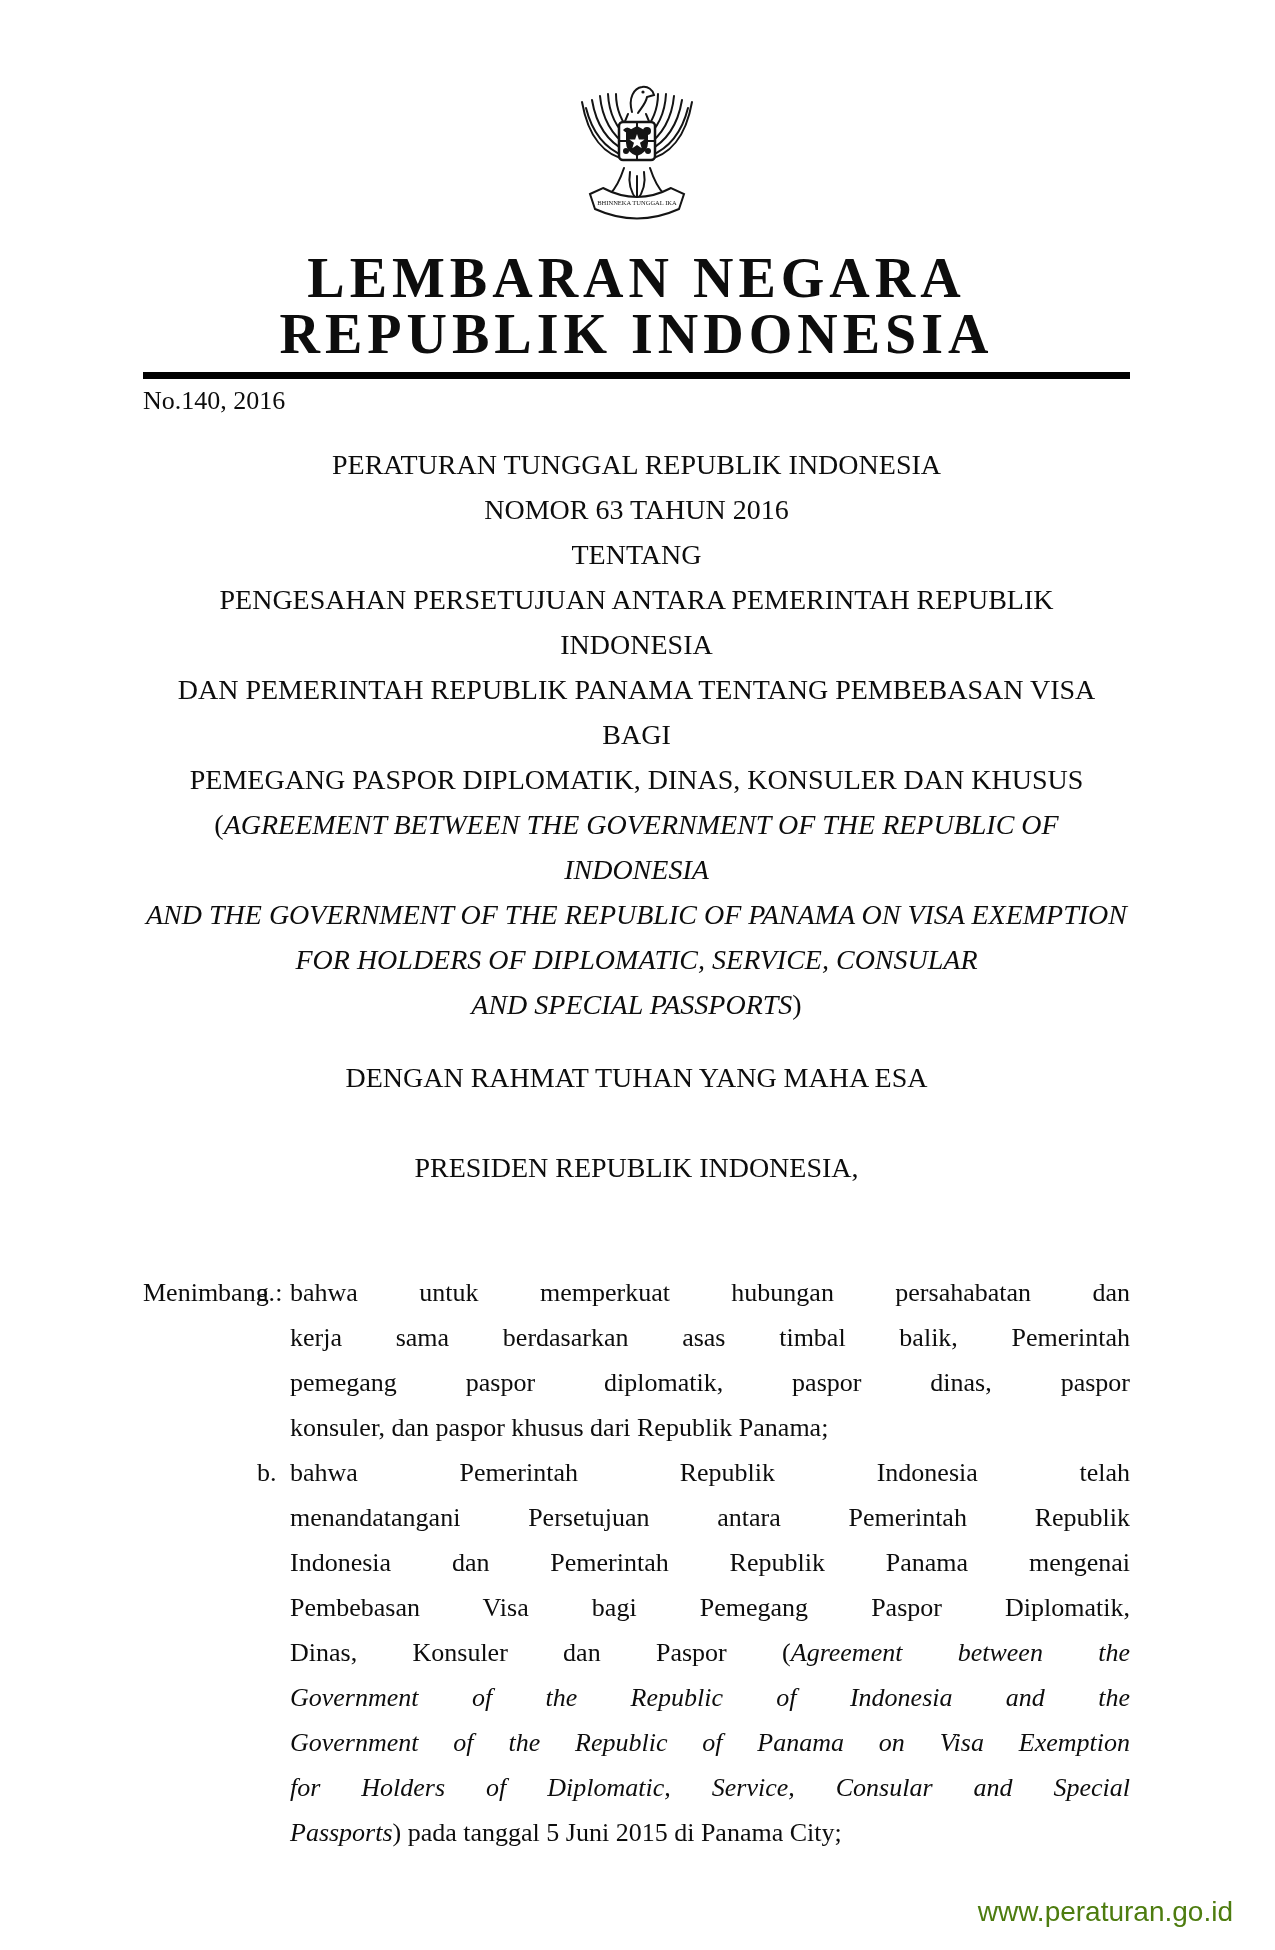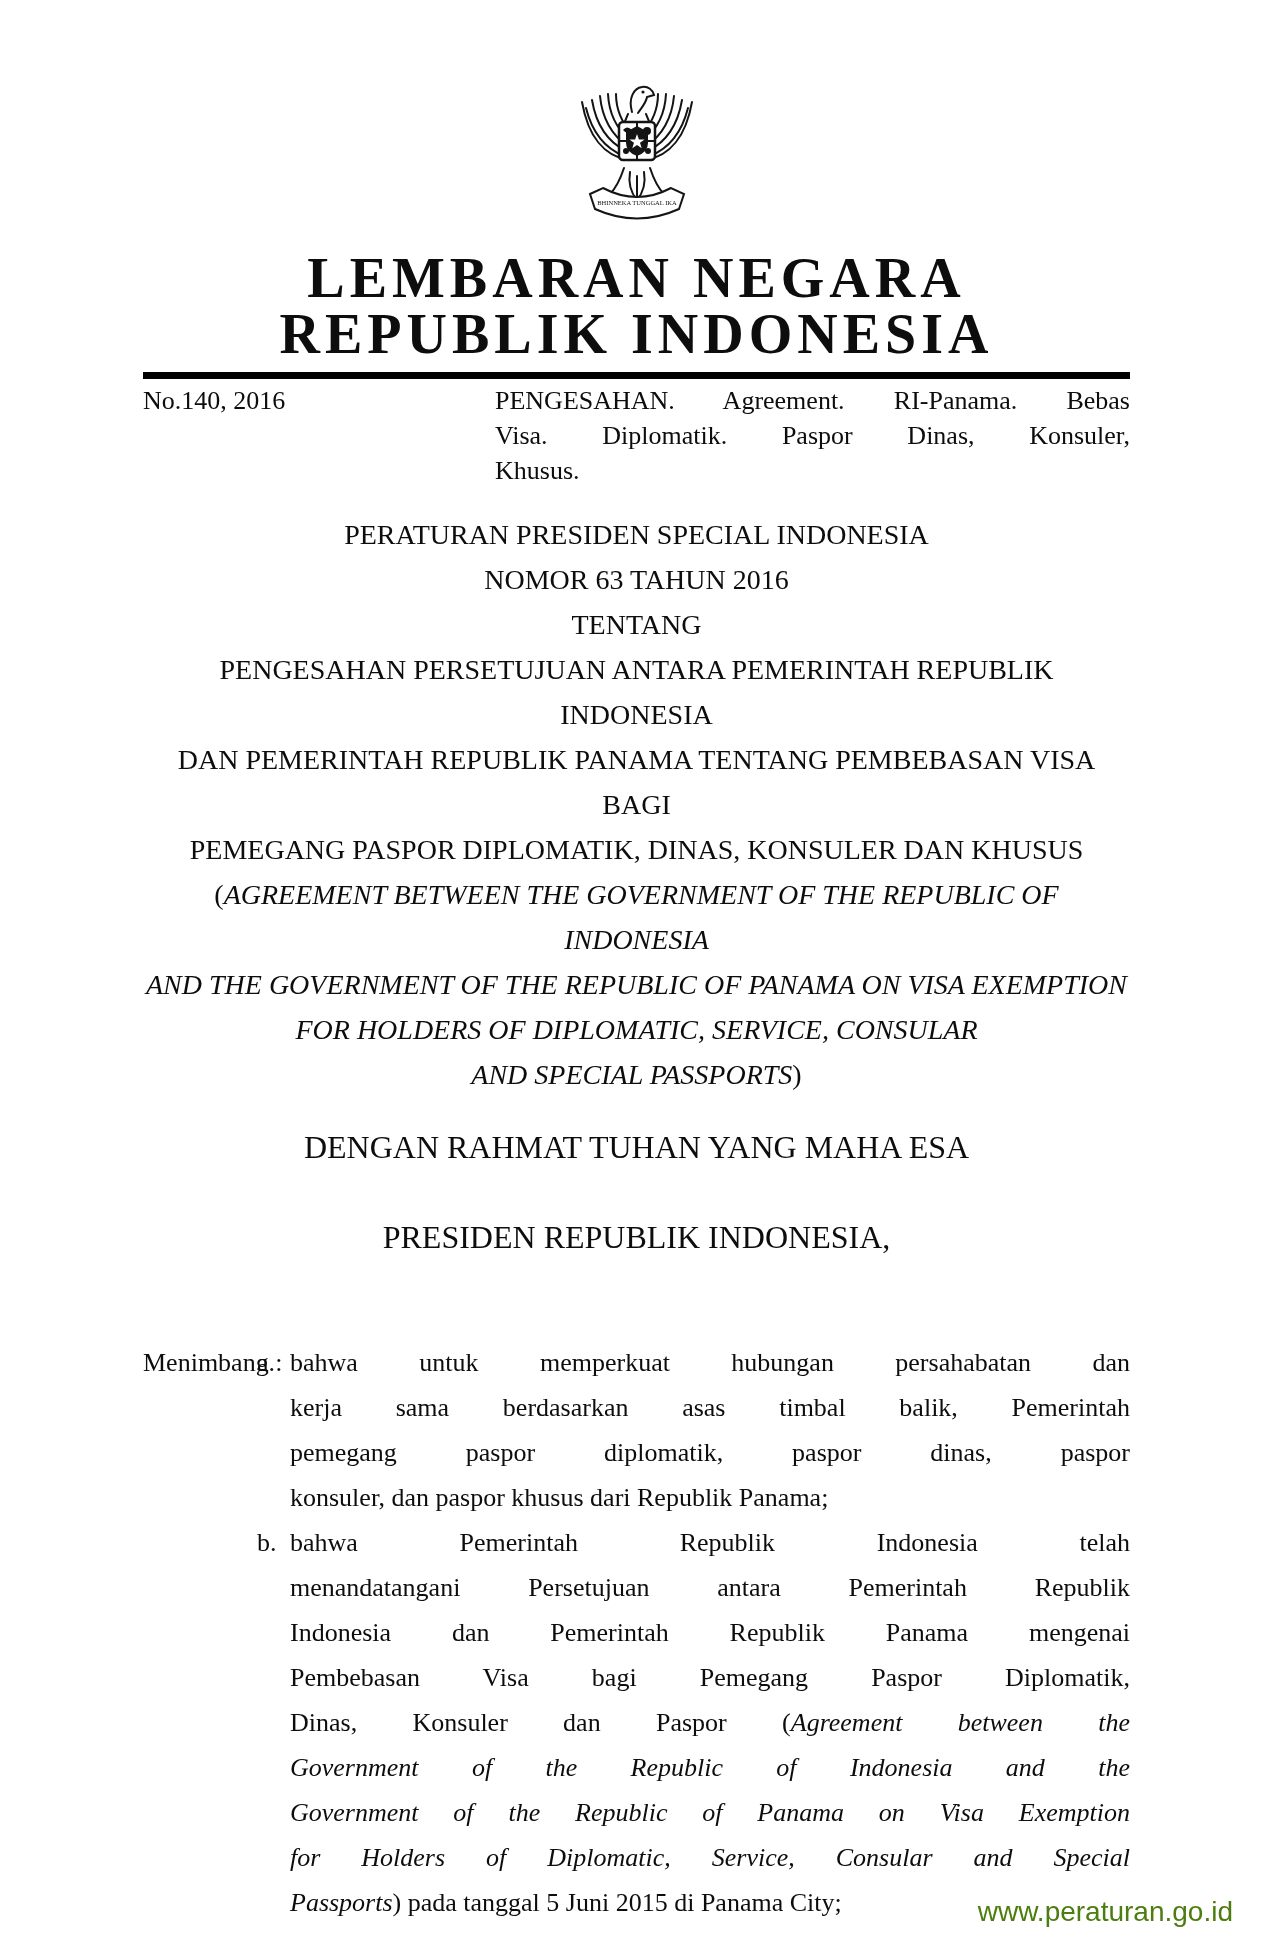--- a/index.html
+++ b/index.html
@@ -52,21 +52,21 @@
   .em { font-style: italic; }
 
   
   .title-block { margin-top: 24px; font-size: 28px; }
   .title-block .tline,
   .preamble-line {
     text-align: center;
     text-align-last: auto;
     line-height: 45px;
   }
-  .preamble-line { font-size: 32px; }
+  .preamble-line { font-size: 28px; }
   .preamble-1 { margin-top: 28px; }
   .preamble-2 { margin-top: 45px; }
 
   
   .considering { display: flex; margin-top: 80px; font-size: 26px; }
   .c-label { flex: 0 0 147px; line-height: 45px; }
   .c-items { flex: 1; }
   .c-item { position: relative; }
   .c-marker { position: absolute; left: -33px; top: 0; line-height: 45px; }
   .c-body .tline { line-height: 45px; }
@@ -138,29 +138,24 @@
 
   <div class="masthead-title">
     <div>LEMBARAN NEGARA</div>
     <div>REPUBLIK INDONESIA</div>
   </div>
 
   <div class="rule"></div>
 
   <div class="meta-row">
     <div class="meta-left">No.140, 2016</div>
-    <div class="meta-right">
-        <div class="tline stretch"><span>PENGESAHAN. Agreement. RI-Panama. Bebas</span></div>
-        <div class="tline stretch"><span>Visa. Diplomatik. Paspor Dinas, Konsuler,</span></div>
-        <div class="tline"><span>Khusus.</span></div>
-      </div>
   </div>
 
   <div class="title-block">
-      <div class="tline"><span>PERATURAN PRESIDEN SPECIAL INDONESIA</span></div>
+      <div class="tline"><span>PERATURAN TUNGGAL REPUBLIK INDONESIA</span></div>
       <div class="tline"><span>NOMOR 63 TAHUN 2016</span></div>
       <div class="tline"><span>TENTANG</span></div>
       <div class="tline"><span>PENGESAHAN PERSETUJUAN ANTARA PEMERINTAH REPUBLIK INDONESIA</span></div>
       <div class="tline"><span>DAN PEMERINTAH REPUBLIK PANAMA TENTANG PEMBEBASAN VISA BAGI</span></div>
       <div class="tline"><span>PEMEGANG PASPOR DIPLOMATIK, DINAS, KONSULER DAN KHUSUS</span></div>
       <div class="tline"><span>(</span><span class="em">AGREEMENT BETWEEN THE GOVERNMENT OF THE REPUBLIC OF INDONESIA</span></div>
       <div class="tline"><span class="em">AND THE GOVERNMENT OF THE REPUBLIC OF PANAMA ON VISA EXEMPTION</span></div>
       <div class="tline"><span class="em">FOR HOLDERS OF DIPLOMATIC, SERVICE, CONSULAR</span></div>
       <div class="tline"><span class="em">AND SPECIAL PASSPORTS</span><span>)</span></div>
     </div>

